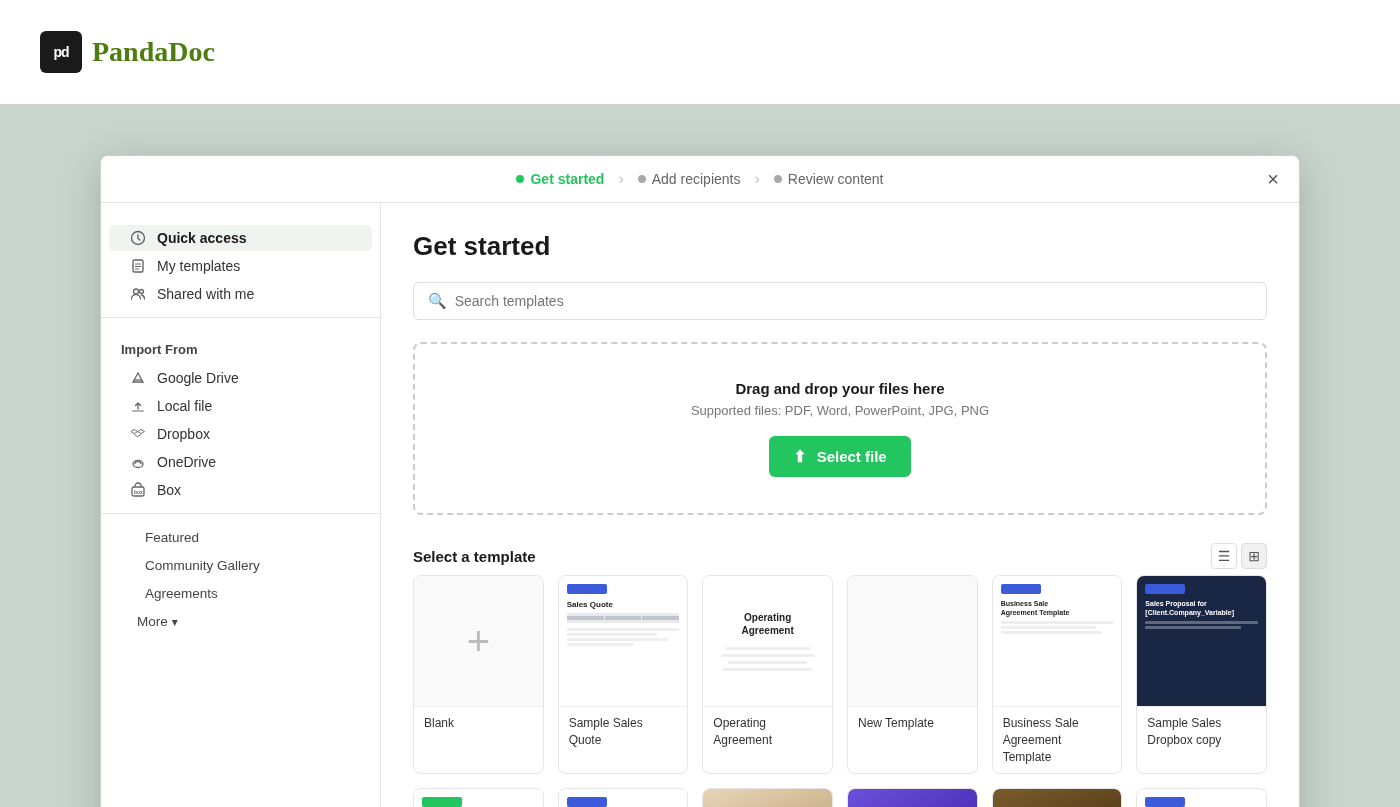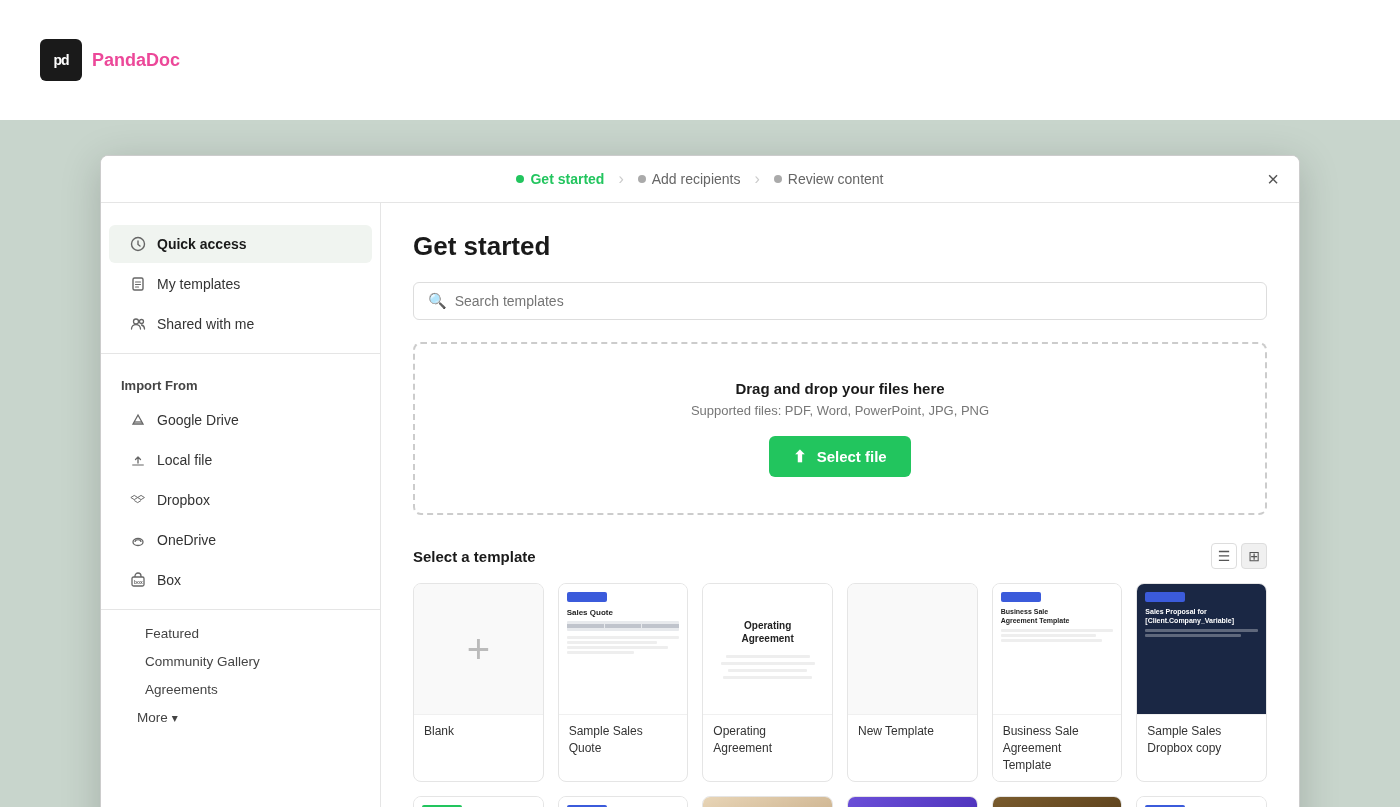--- a/index.html
+++ b/index.html
@@ -6,21 +6,21 @@
     body {
       background: #c8d5cc;
       font-family: -apple-system, BlinkMacSystemFont, 'Segoe UI', sans-serif;
       min-height: 807px;
       width: 1400px;
     }
 
     
     .top-bar {
       background: #fff;
-      height: 120px;
+      height: 104px;
       display: flex;
       align-items: center;
       padding: 0 40px;
     }
     .logo {
       display: flex;
       align-items: center;
       gap: 10px;
     }
     .logo-icon {
@@ -30,23 +30,24 @@
       border-radius: 6px;
       display: flex;
       align-items: center;
       justify-content: center;
       color: #fff;
       font-size: 14px;
       font-weight: 700;
       letter-spacing: -1px;
     }
     .logo-text {
-      font-size: 18px;
+      font-size: 28px;
       font-weight: 600;
-      color: #ec4899;
+      color: #4d7c0f;
+      font-family: Liberation Serif, serif;
     }
 
     
     .modal-wrapper {
       position: absolute;
       top: 155px;
       left: 100px;
       width: 1200px;
       background: #fff;
       border-radius: 8px;
@@ -123,21 +124,21 @@
       overflow-y: auto;
       background: #fff;
     }
     .sidebar-section {
       margin-bottom: 8px;
     }
     .sidebar-item {
       display: flex;
       align-items: center;
       gap: 10px;
-      padding: 10px 20px;
+      padding: 4px 20px;
       cursor: pointer;
       border-radius: 6px;
       margin: 2px 8px;
       font-size: 14px;
       color: #333;
       transition: background 0.15s;
     }
     .sidebar-item.active {
       background: #f0f4f0;
       font-weight: 600;
@@ -258,21 +259,21 @@
       display: inline-flex;
       align-items: center;
       gap: 10px;
     }
 
     
     .templates-header {
       display: flex;
       align-items: center;
       justify-content: space-between;
-      margin-bottom: 14px;
+      margin-bottom: 6px;
     }
     .templates-title {
       font-size: 15px;
       font-weight: 600;
       color: #1a1a1a;
     }
     .view-toggle {
       display: flex;
       gap: 4px;
     }

